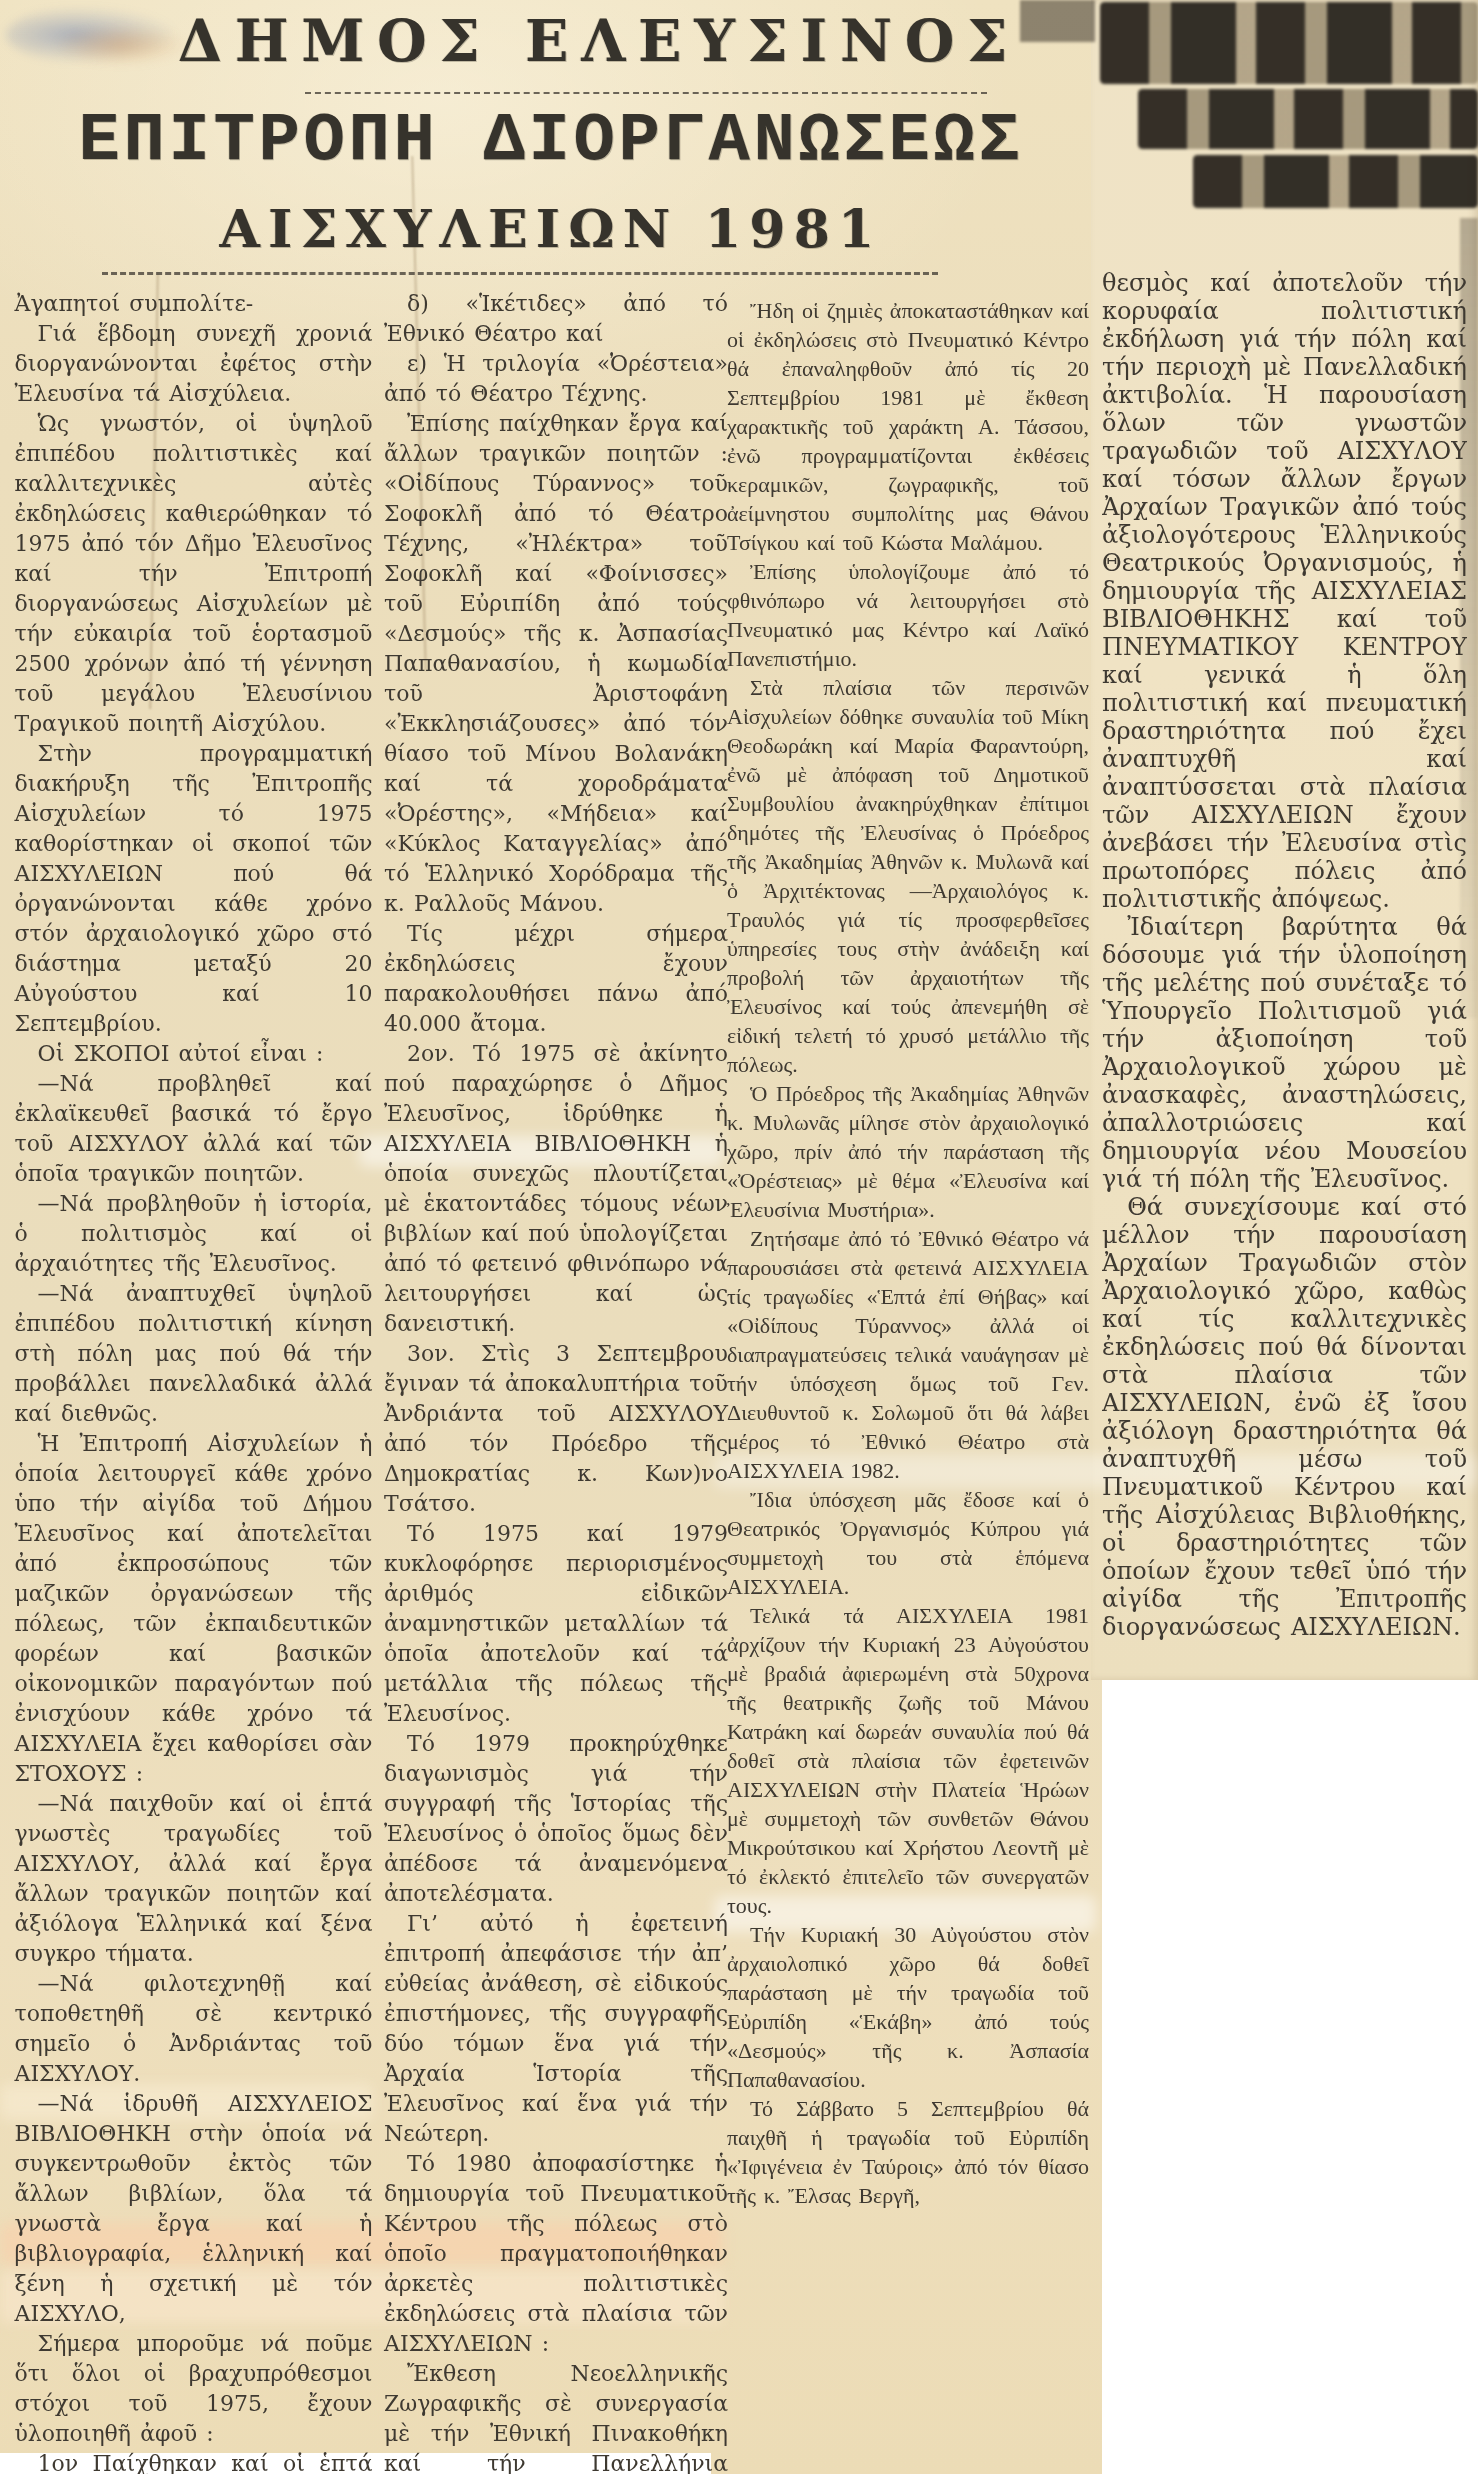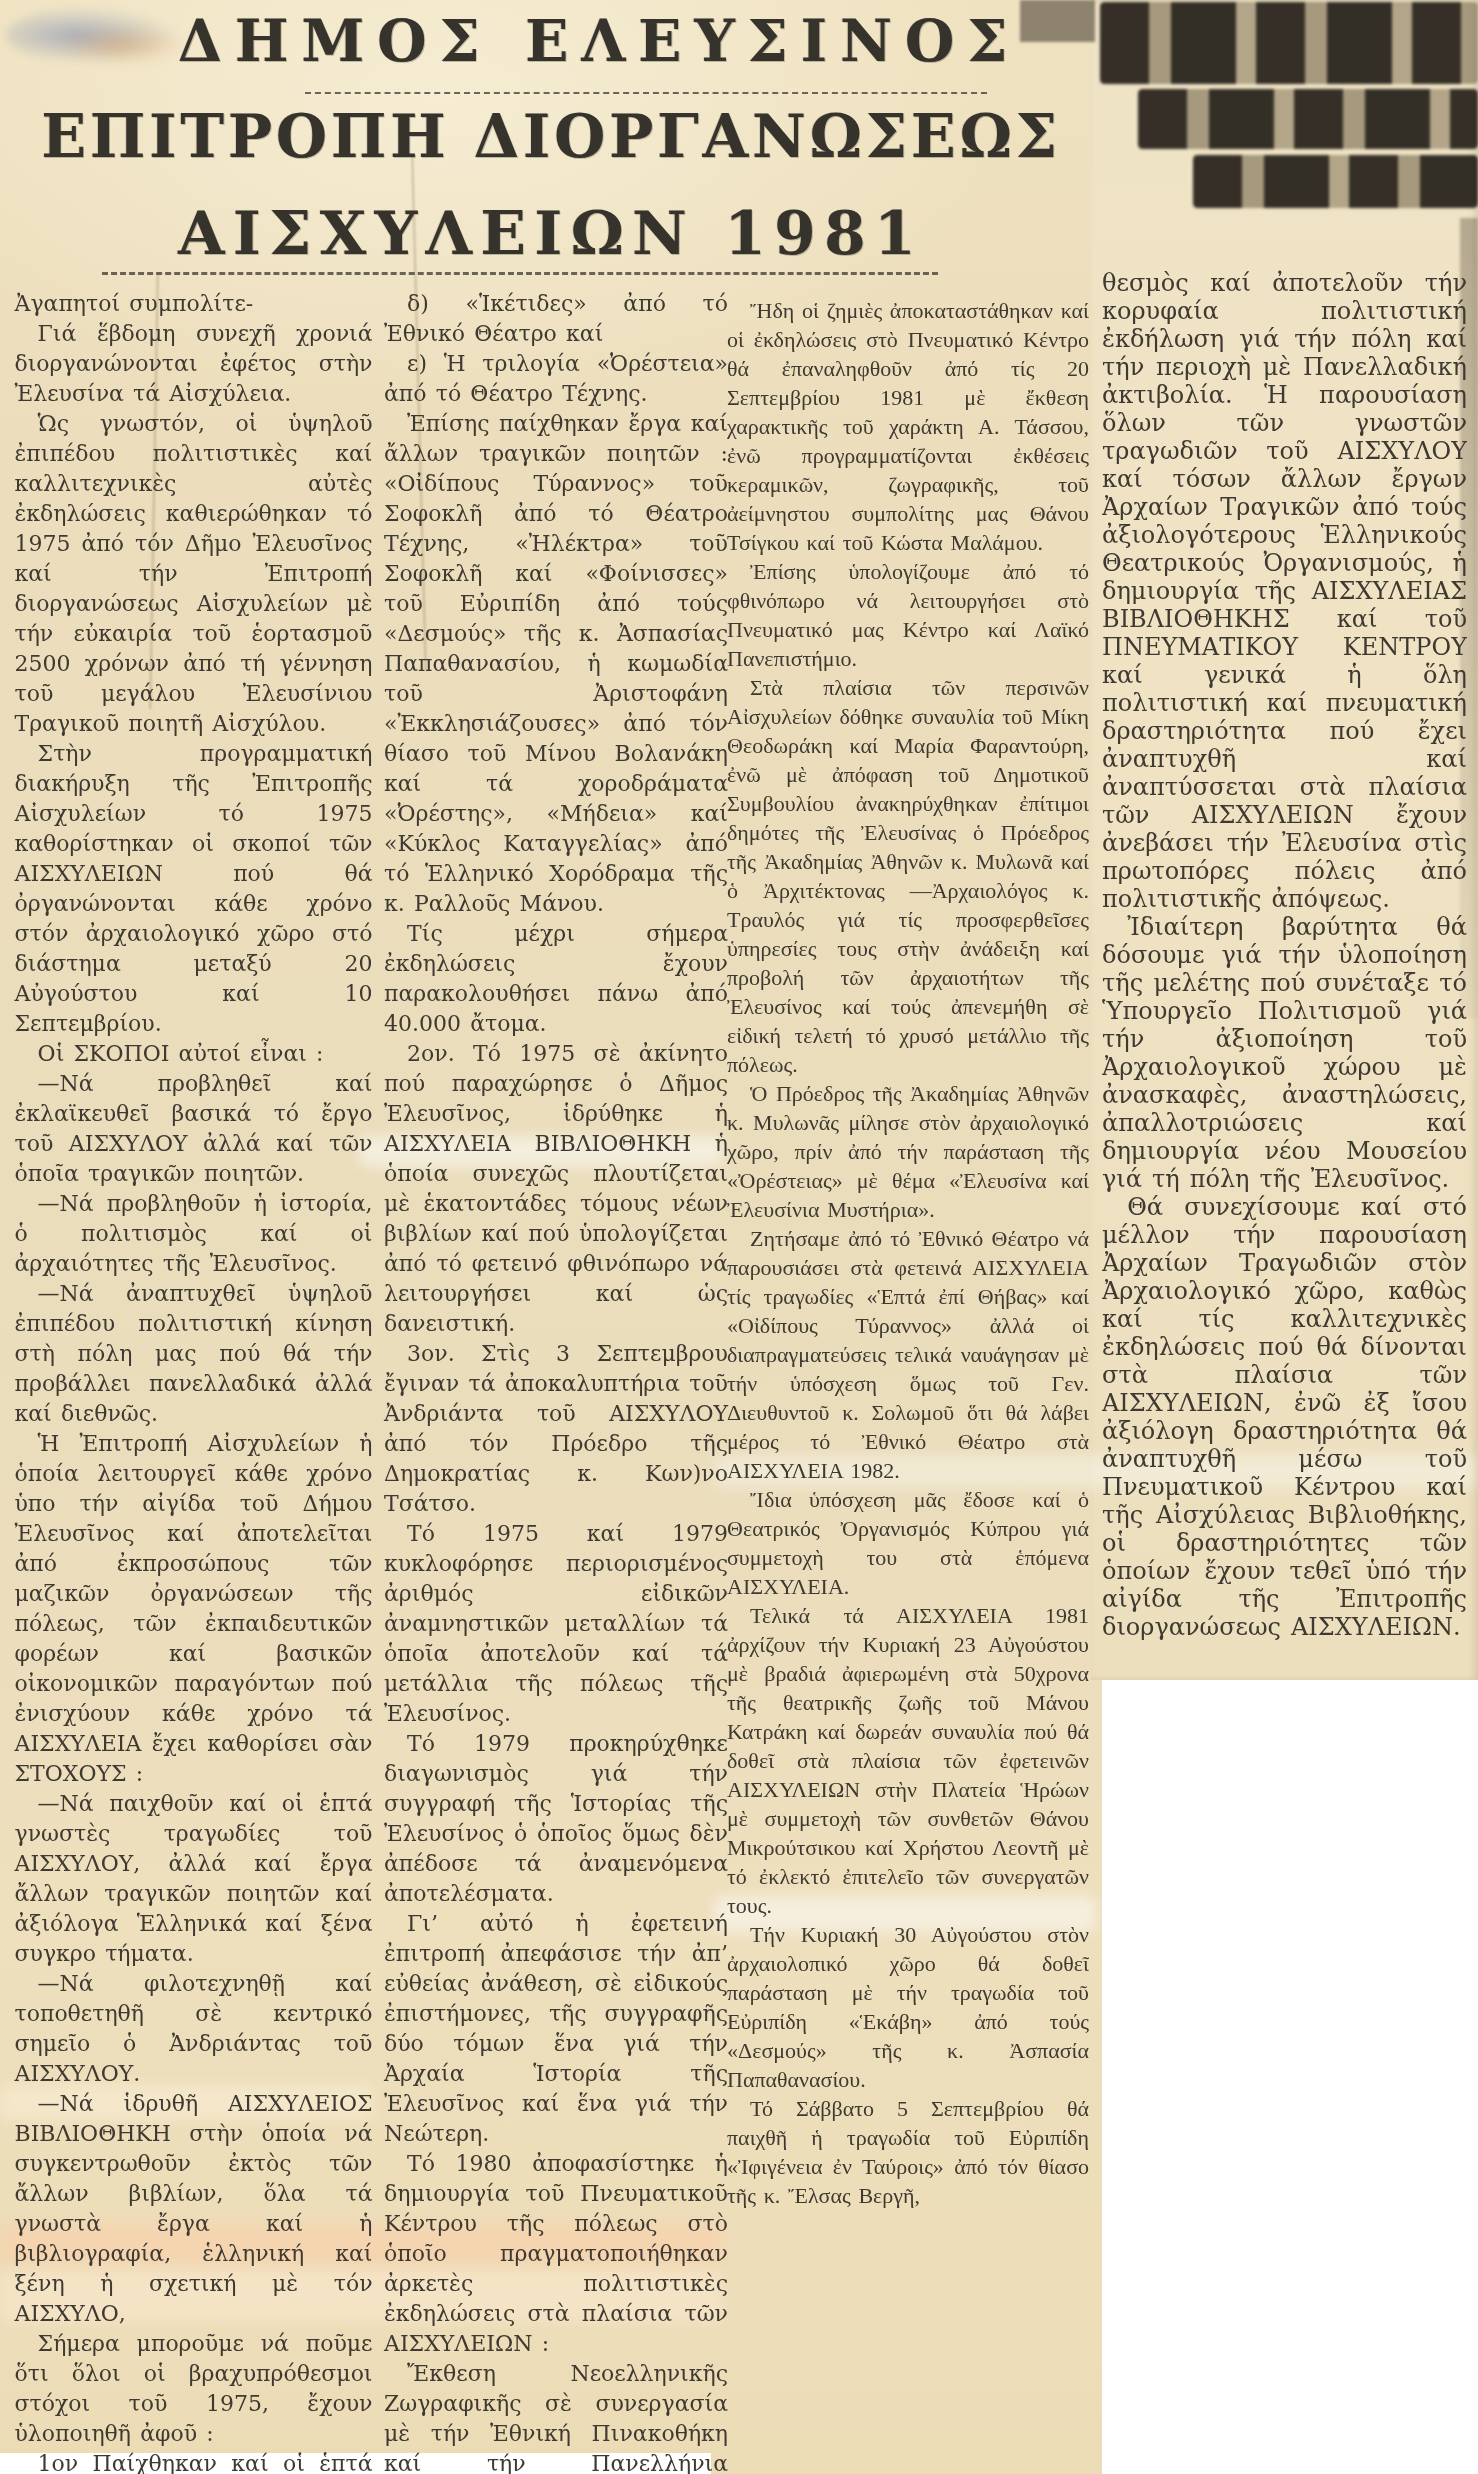--- a/index.html
+++ b/index.html
@@ -33,22 +33,22 @@
   .bleed-color{filter:blur(4.5px);border-radius:50%;}
   .crease{background:rgba(122,97,60,.32);filter:blur(0.9px);}
   .streak{filter:blur(6.4px);border-radius:7.3px;}
   
   .head-line{
     position:absolute;left:0;width:1102px;text-align:center;
     font-weight:bold;color:#36332c;white-space:nowrap;
     text-shadow:0.9px 0.9px 0 rgba(40,35,25,.25), -0.9px 0 0 rgba(40,35,25,.12);
   }
   #head1{top:7.3px;font-size:57px;letter-spacing:12.7px;padding-left:48px;}
-  #head2{top:102px;font-size:59px;letter-spacing:3.6px;}
-  #head3{top:198px;font-size:60px;letter-spacing:8.2px;}
+  #head2{top:102px;font-size:69px;letter-spacing:3.6px;font-family:Liberation Mono, monospace;}
+  #head3{top:198px;font-size:52px;letter-spacing:8.2px;}
   .dashed-rule{position:absolute;border-top:3.6px dashed #49433a;opacity:.8;}
   #rule1{left:305px;top:92px;width:682px;border-top-width:2.7px;}
   #rule2{left:102px;top:272px;width:836px;}
   
   .col{
     position:absolute;color:#3e3931;text-align:justify;
     word-spacing:.10em;
   }
   .col .para{margin:0;text-indent:1.05em;}
   #col1{left:14.5px;top:289px;width:358px;font-size:22px;line-height:30px;}

